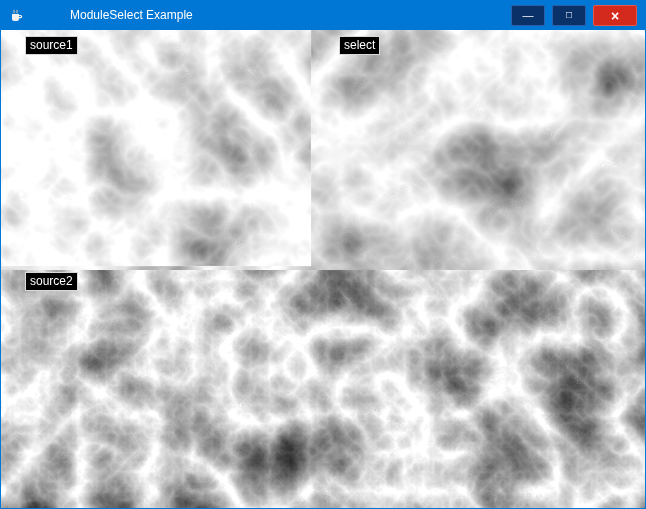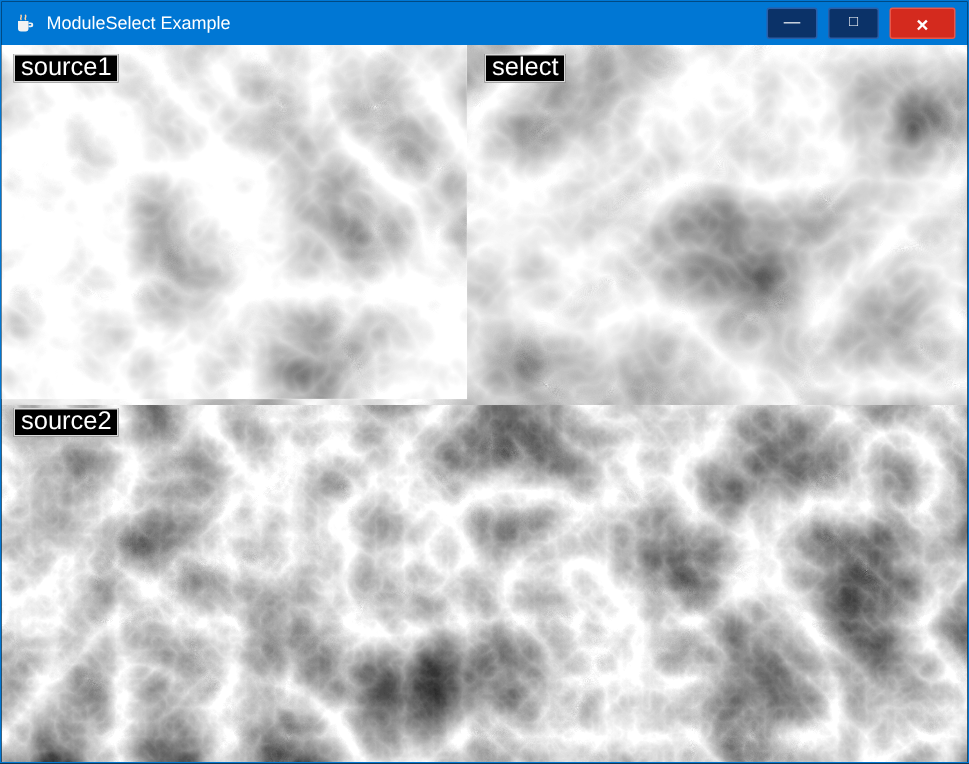--- a/index.html
+++ b/index.html
@@ -17,20 +17,21 @@
     border:1px solid var(--titlebar);
     background:#000;
     overflow:hidden;
   }
   .titlebar{
     position:absolute;top:0;left:0;right:0;height:29px;
     background:var(--titlebar);
     display:flex;align-items:center;
     padding-left:7px;
     user-select:none;
+    gap:39px;
   }
   .app-icon{width:16px;height:16px;display:inline-flex;align-items:center;justify-content:center;margin-right:7px;}
   .title-text{color:#ffffff;font-size:12px;line-height:29px;}
   .controls{position:absolute;right:8px;top:4px;display:flex;gap:7px;}
   .ctrl-btn{
     width:34px;height:21px;
     background:var(--control-button);
     border:1px solid var(--control-border);
     border-radius:2px;
     color:#fff;
@@ -49,24 +50,25 @@
     position:absolute;top:29px;left:0;
     width:644px;height:478px;
     background:#000;
   }
   .noise-svg{display:block;width:644px;height:478px;}
   .region-label{
     position:absolute;
     background:#000;
     color:#fff;
     border:1px solid #d9d9d9;
-    font-size:17px;
+    font-size:12px;
     line-height:14px;
     padding:1px 4px 2px 4px;
     white-space:nowrap;
+    margin-left:16px;
   }
   .label-source1{left:8px;top:6px;}
   .label-select{left:322px;top:6px;text-align:right;}
   .label-source2{left:8px;top:242px;}
 </style>
 </head>
 <body>
 
 <div class="window">
 

